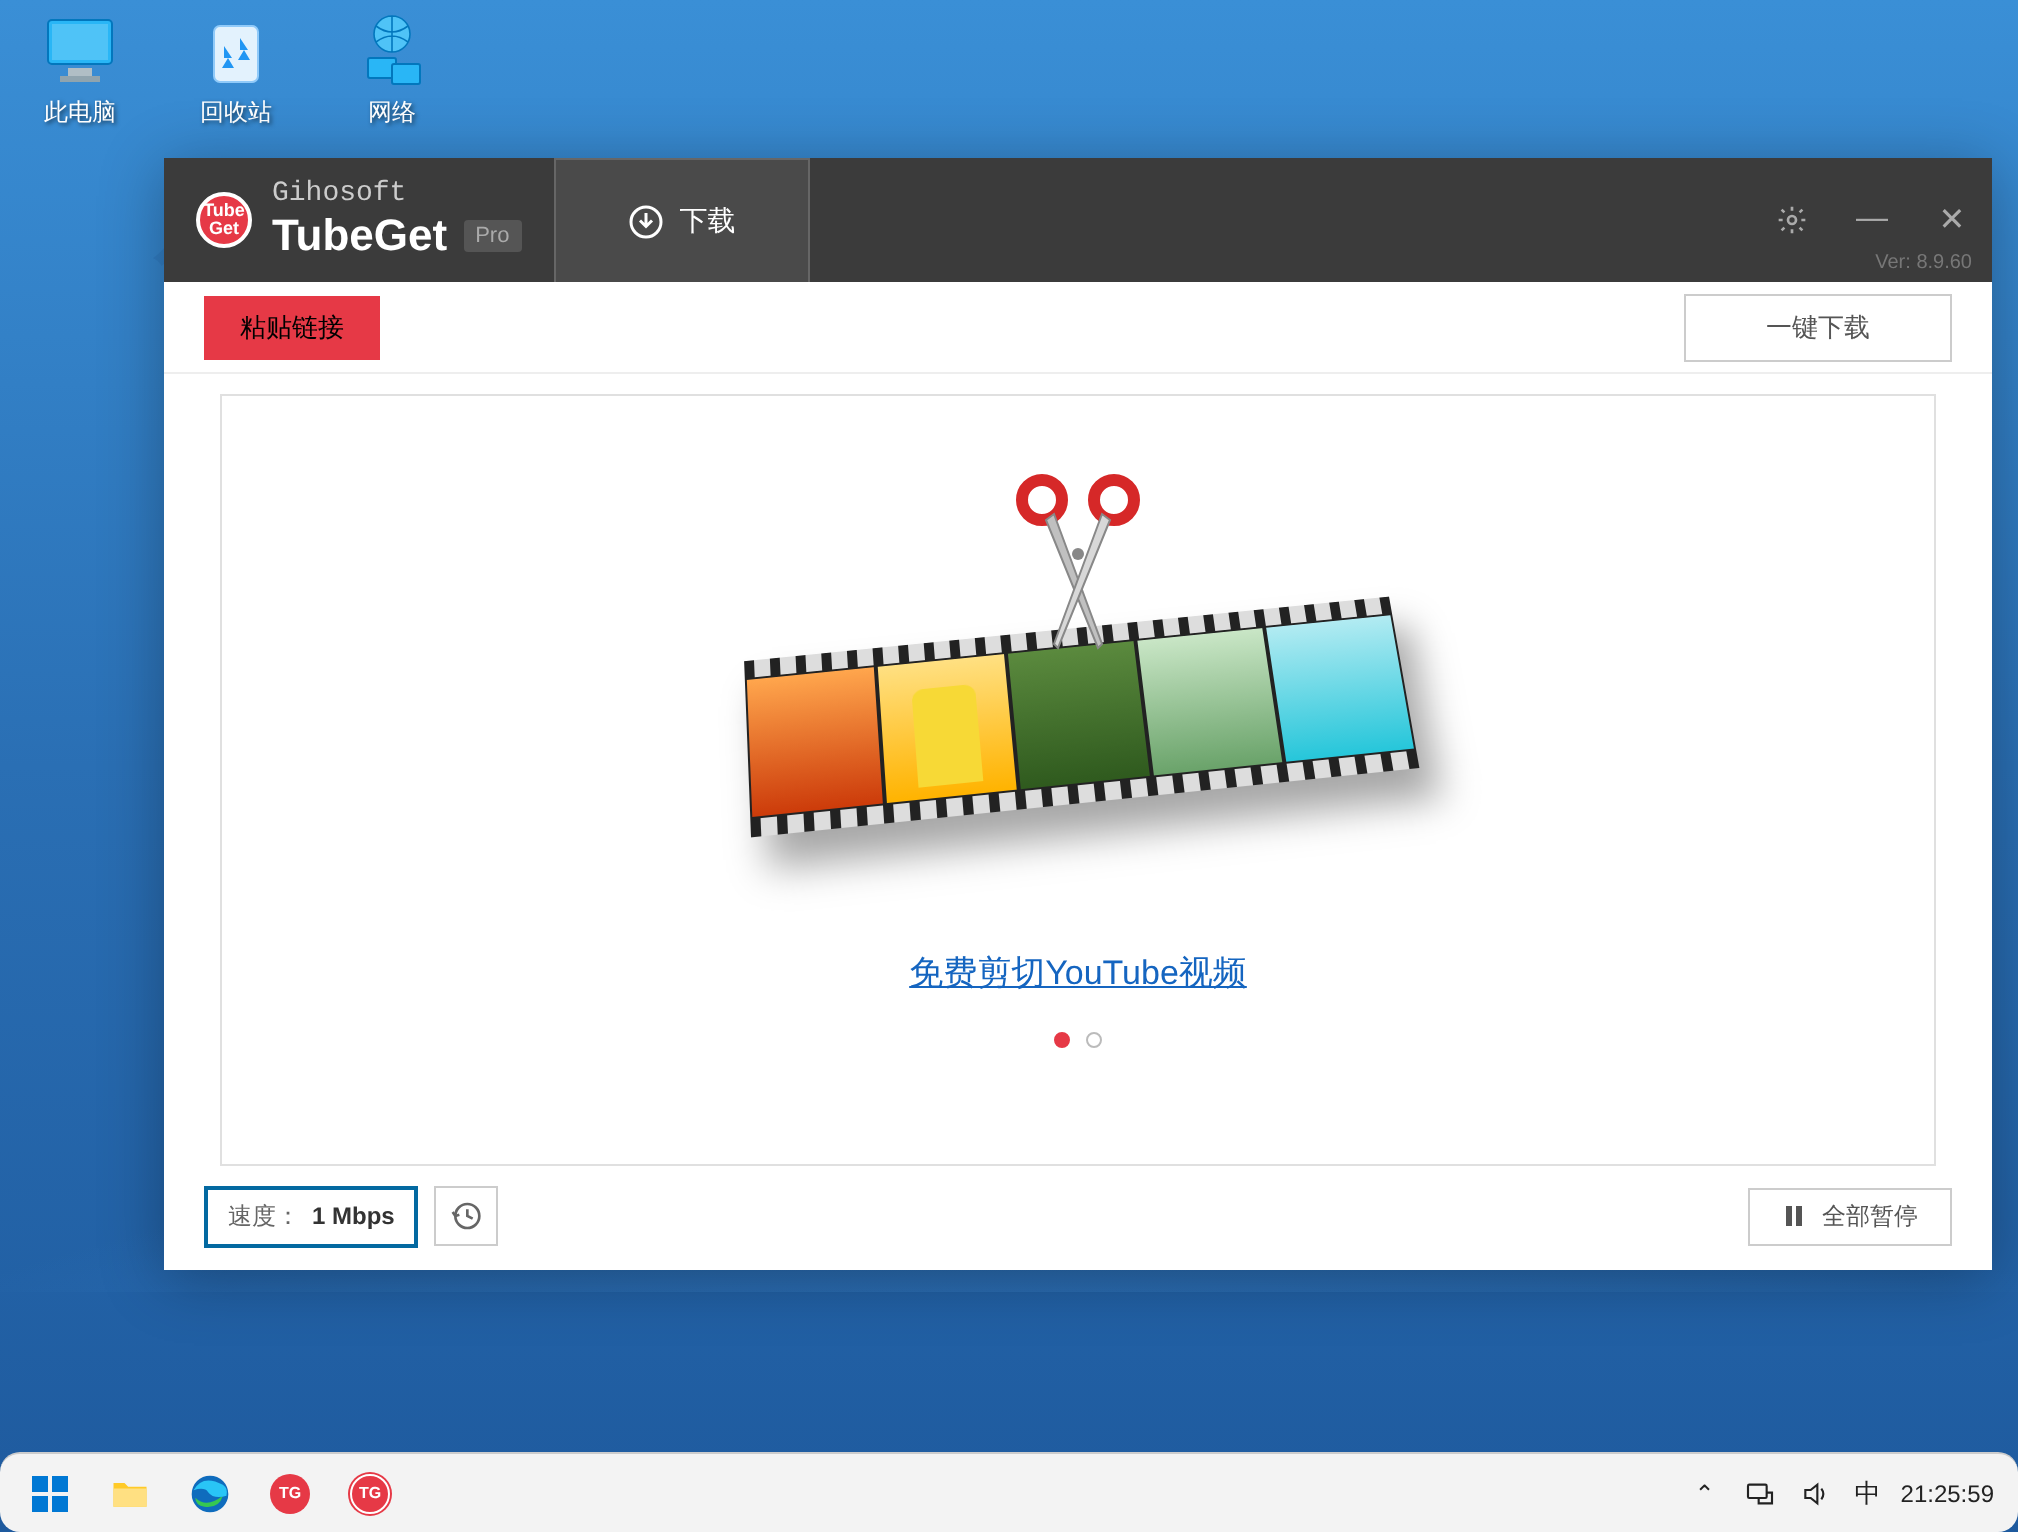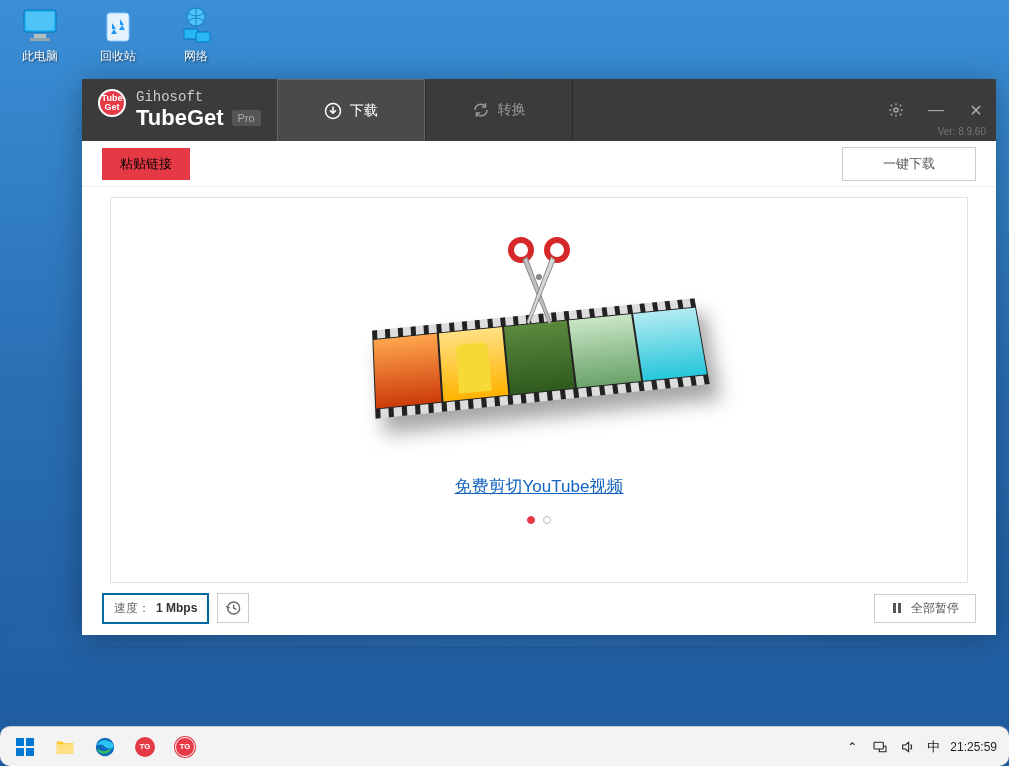--- a/index.html
+++ b/index.html
@@ -6,29 +6,29 @@
   body { width: 1009px; height: 766px; overflow: hidden; position: relative; background: linear-gradient(to bottom, #3a8fd6 0%, #2a6fb4 50%, #1e5a9e 100%); }
   .wallpaper-curve { position: absolute; bottom: 120px; left: 0; right: 0; height: 200px; background: radial-gradient(ellipse 1200px 400px at 50% 180%, rgba(100,180,255,0.4) 0%, transparent 60%); pointer-events: none; }
   
   .desktop-icons { position: absolute; top: 5px; left: 10px; display: flex; flex-direction: row; gap: 18px; }
   .desk-icon { width: 60px; display: flex; flex-direction: column; align-items: center; gap: 3px; cursor: pointer; }
   .desk-icon .icon-img { width: 40px; height: 40px; display: flex; align-items: center; justify-content: center; }
   .desk-icon span { color: #fff; font-size: 12px; text-align: center; text-shadow: 1px 1px 2px rgba(0,0,0,0.6); }
   
   .window { position: absolute; top: 79px; left: 82px; width: 914px; height: 556px; background: #fff; box-shadow: 0 4px 30px rgba(0,0,0,0.3); display: flex; flex-direction: column; }
   .titlebar { height: 62px; background: #3b3b3b; display: flex; align-items: center; color: #fff; position: relative; }
-  .titlebar .brand { display: flex; gap: 10px; padding: 0 16px; }
+  .titlebar .brand { display: flex; align-items: center; gap: 10px; padding: 0 16px; }
   .brand-logo { width: 28px; height: 28px; border-radius: 50%; background: #e63946; display: flex; align-items: center; justify-content: center; font-size: 9px; font-weight: bold; color: #fff; border: 2px solid #fff; flex-direction: column; line-height: 1; }
   .brand-text { display: flex; flex-direction: column; }
   .brand-small { font-size: 14px; color: #ccc; font-family: Liberation Mono, monospace; }
   .brand-main { display: flex; align-items: center; gap: 8px; }
   .brand-main strong { font-size: 22px; font-weight: 600; }
   .probadge { font-size: 11px; background: #555; color: #aaa; padding: 2px 6px; border-radius: 2px; }
   .tabs { display: flex; height: 100%; }
-  .tab { width: 148px; display: flex; align-items: center; justify-content: center; gap: 8px; font-size: 14px; color: #999; cursor: pointer; border-left: 1px solid #2a2a2a; border-right: 1px solid #2a2a2a; }
+  .tab { width: 128px; display: flex; align-items: center; justify-content: center; gap: 8px; font-size: 14px; color: #999; cursor: pointer; border-left: 1px solid #2a2a2a; border-right: 1px solid #2a2a2a; }
   .tab.active { background: #4a4a4a; color: #fff; border: 1px solid #666; border-bottom: none; }
   .tab svg { width: 18px; height: 18px; }
   .wincontrols { margin-left: auto; display: flex; align-items: center; height: 100%; }
   .winbtn { width: 40px; height: 100%; display: flex; align-items: center; justify-content: center; color: #aaa; cursor: pointer; font-size: 16px; }
   .version { position: absolute; right: 10px; bottom: 4px; font-size: 10px; color: #777; }
   .toolbar { height: 46px; padding: 0 20px; display: flex; align-items: center; justify-content: space-between; border-bottom: 1px solid #eee; }
   .paste-btn { background: #e63946; color: #000000; border: none; padding: 7px 18px; font-size: 13px; cursor: pointer; }
   .onekey-btn { background: #fff; color: #555; border: 1px solid #ccc; padding: 7px 40px; font-size: 13px; cursor: pointer; }
   .content { flex: 1; padding: 10px 28px; display: flex; }
   .content-box { flex: 1; border: 1px solid #e0e0e0; display: flex; flex-direction: column; align-items: center; justify-content: center; gap: 18px; position: relative; }
@@ -121,27 +121,20 @@
       </div>
     </div>
     <div class="tabs">
       <div class="tab active">
         <svg viewBox="0 0 24 24">
             <circle cx="12" cy="12" r="10" fill="none" stroke="currentColor" stroke-width="2"></circle>
             <path d="M12 6 v8 M8 11 l4 4 l4 -4" stroke="currentColor" stroke-width="2" fill="none"></path>
           </svg>
         <span>下载</span>
       </div>
-      <div class="tab">
-        <svg viewBox="0 0 24 24">
-            <path d="M4 12 a8 8 0 0 1 14 -5 M20 12 a8 8 0 0 1 -14 5" stroke="currentColor" stroke-width="2" fill="none"></path>
-            <path d="M18 3 v5 h-5 M6 21 v-5 h5" stroke="currentColor" stroke-width="2" fill="none"></path>
-          </svg>
-        <span>转换</span>
-      </div>
     </div>
     <div class="wincontrols">
       <div class="winbtn">
         <svg width="16" height="16" viewBox="0 0 24 24">
             <circle cx="12" cy="12" r="3" fill="none" stroke="currentColor" stroke-width="2"></circle>
             <path d="M12 2v3M12 19v3M4.2 4.2l2.1 2.1M17.7 17.7l2.1 2.1M2 12h3M19 12h3M4.2 19.8l2.1-2.1M17.7 6.3l2.1-2.1" stroke="currentColor" stroke-width="2"></path>
           </svg>
       </div>
       <div class="winbtn">
           <span>—</span>

